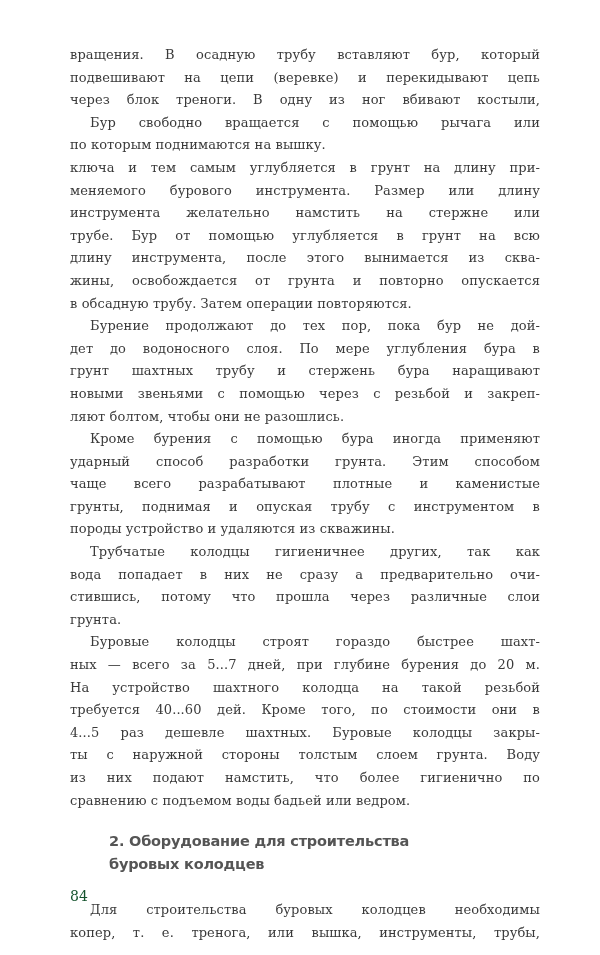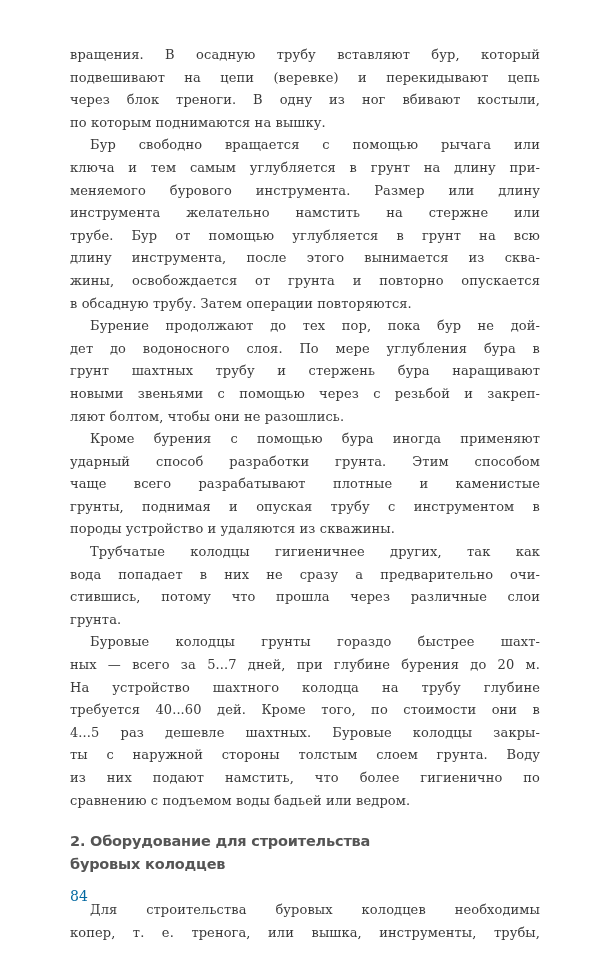--- a/index.html
+++ b/index.html
@@ -39,44 +39,45 @@
     }
     .heading {
       font-family: "DejaVu Sans", "Liberation Sans", sans-serif;
       font-weight: bold;
       font-size: 14.5px;
       line-height: 19px;
       color: #555;
       text-align: left;
       text-align-last: left;
       letter-spacing: -0.2px;
+      margin-left: 39px;
     }
     .heading-block {
       margin-top: 20px;
       margin-bottom: 22px;
     }
     .page-number {
       position: absolute;
       left: 70px;
       top: 888px;
       font-size: 14px;
-      color: #0369a1;
+      color: #14532d;
       font-family: "DejaVu Serif", "Liberation Serif", serif;
     }
   </style>
 </head>
 <body>
 
 <div class="page">
   <div id="before">
       <span class="line">вращения. В осадную трубу вставляют бур, который</span>
       <span class="line">подвешивают на цепи (веревке) и перекидывают цепь</span>
       <span class="line">через блок треноги. В одну из ног  вбивают костыли,</span>
+      <span class="line indent">Бур свободно вращается с помощью  рычага или</span>
       <span class="line last">по которым поднимаются на вышку.</span>
-      <span class="line indent">Бур свободно вращается с помощью  рычага или</span>
       <span class="line">ключа и тем самым углубляется в грунт на длину при-</span>
       <span class="line">меняемого бурового инструмента. Размер или длину</span>
       <span class="line">инструмента желательно  намстить  на  стержне или</span>
       <span class="line">трубе. Бур от помощью углубляется в грунт на всю</span>
       <span class="line">длину инструмента, после этого вынимается из сква-</span>
       <span class="line">жины, освобождается от грунта и повторно опускается</span>
       <span class="line last">в обсадную трубу. Затем операции повторяются.</span>
       <span class="line indent">Бурение продолжают до тех пор, пока бур не дой-</span>
       <span class="line">дет до водоносного слоя. По мере углубления бура в</span>
       <span class="line">грунт шахтных трубу и стержень  бура наращивают</span>
@@ -84,23 +85,23 @@
       <span class="line last">ляют болтом, чтобы они не разошлись.</span>
       <span class="line indent">Кроме бурения с помощью бура иногда применяют</span>
       <span class="line">ударный способ разработки  грунта.  Этим способом</span>
       <span class="line">чаще  всего разрабатывают  плотные  и  каменистые</span>
       <span class="line">грунты, поднимая и опуская трубу с инструментом в</span>
       <span class="line last">породы устройство и удаляются из скважины.</span>
       <span class="line indent">Трубчатые колодцы  гигиеничнее  других, так как</span>
       <span class="line">вода попадает в них не сразу а предварительно  очи-</span>
       <span class="line">стившись, потому что прошла через  различные слои</span>
       <span class="line last">грунта.</span>
-      <span class="line indent">Буровые колодцы грунты  гораздо  быстрее шахт-</span>
+      <span class="line indent">Буровые колодцы строят  гораздо  быстрее шахт-</span>
       <span class="line">ных — всего за 5...7 дней, при глубине бурения до 20 м.</span>
-      <span class="line">На устройство шахтного колодца  на  трубу глубине</span>
+      <span class="line">На устройство шахтного колодца  на  такой резьбой</span>
       <span class="line">требуется 40...60 дей. Кроме того, по стоимости они в</span>
       <span class="line">4...5 раз дешевле шахтных. Буровые колодцы закры-</span>
       <span class="line">ты  с наружной стороны толстым слоем грунта. Воду</span>
       <span class="line">из них подают намстить,  что  более  гигиенично по</span>
       <span class="line last">сравнению с подъемом воды бадьей или ведром.</span>
     </div>
 
   <div class="heading-block">
     <div class="line heading">2. Оборудование для строительства</div>
     <div class="line heading">буровых колодцев</div>

